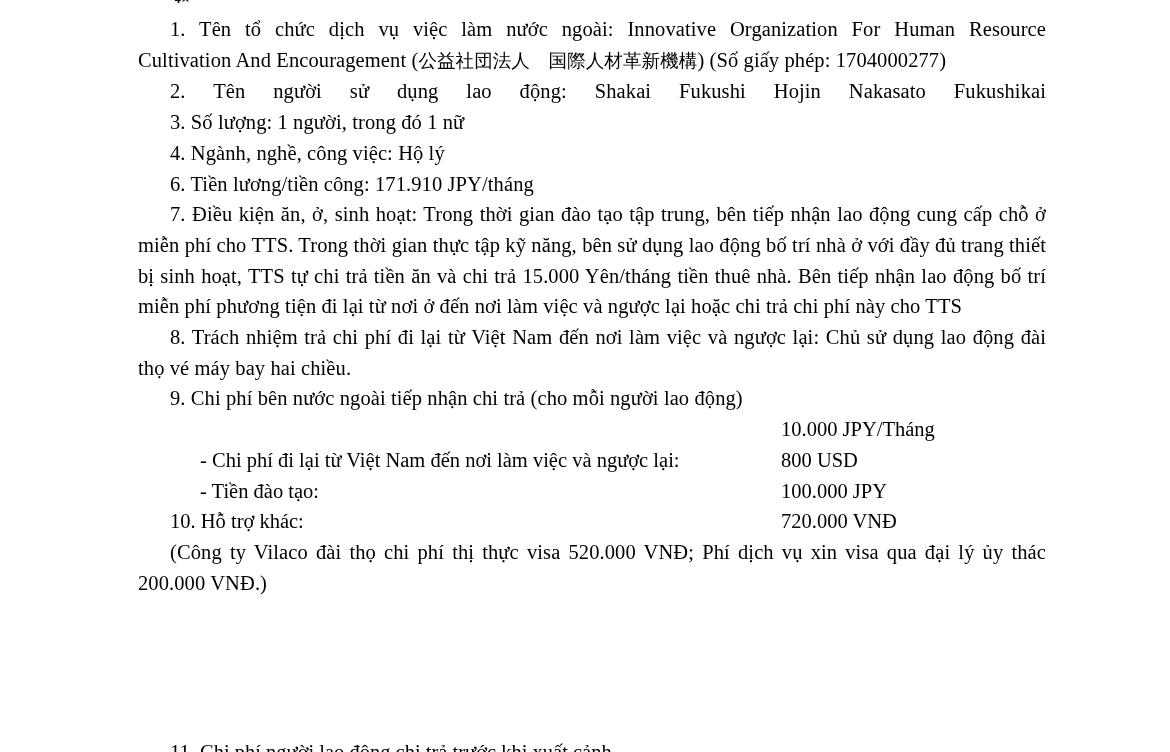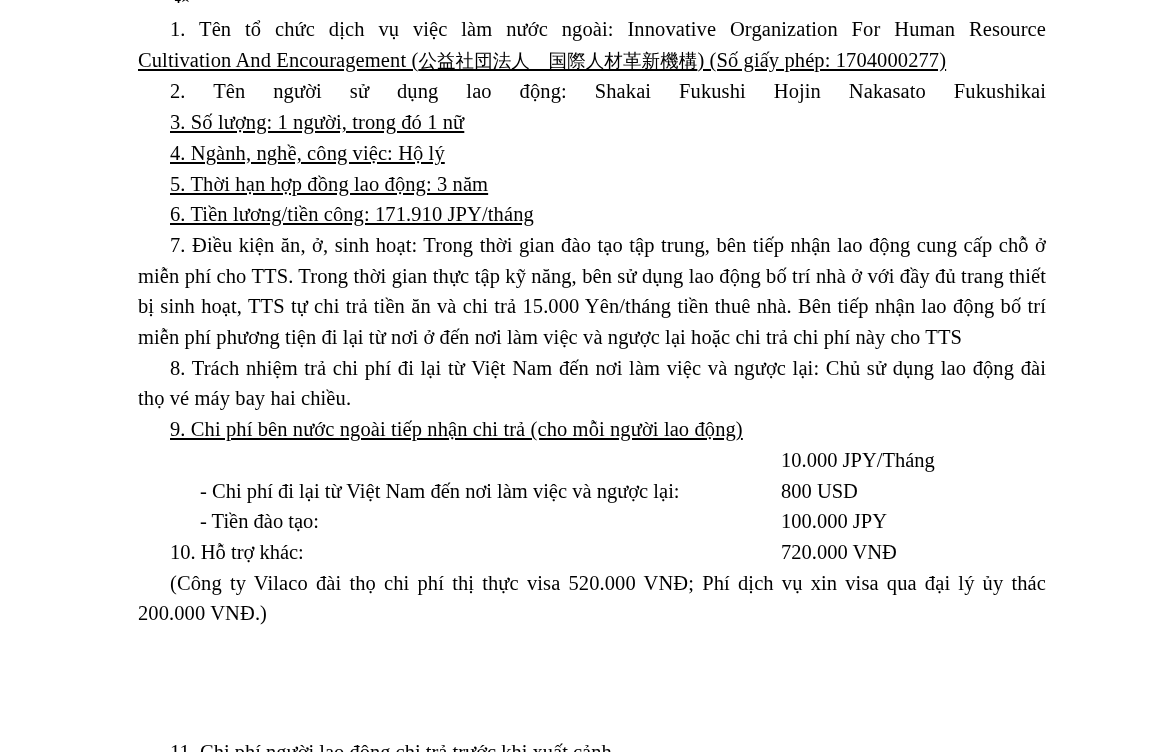--- a/index.html
+++ b/index.html
@@ -46,21 +46,20 @@
 
   
   .para.force-justify {
     text-align: justify;
     text-align-last: justify;
   }
 
   .para.no-justify {
     text-align: left;
     text-align-last: left;
-    text-decoration: underline;
   }
 
   
   .para.tail-left {
     text-align: justify;
     text-align-last: left;
   }
 
   .jp {
     font-family: "DejaVu Sans", "Liberation Sans", sans-serif;
@@ -136,23 +135,20 @@
       <span>2. Tên người sử dụng lao động: Shakai Fukushi Hojin Nakasato Fukushikai</span>
     </div>
 
     <div class="para indent no-justify">
       <span>3. Số lượng: 1 người, trong đó 1 nữ</span>
     </div>
     <div class="para indent no-justify">
       <span>4. Ngành, nghề, công việc: Hộ lý</span>
     </div>
     <div class="para indent no-justify">
-      <span>5. Thời hạn hợp đồng lao động: 3 năm</span>
-    </div>
-    <div class="para indent no-justify">
       <span>6. Tiền lương/tiền công: 171.910 JPY/tháng</span>
     </div>
 
     <div class="para indent tail-left">
       <span>7. Điều kiện ăn, ở, sinh hoạt: Trong thời gian đào tạo tập trung, bên tiếp nhận lao động cung cấp chỗ ở miễn phí cho TTS. Trong thời gian thực tập kỹ năng, bên sử dụng lao động bố trí nhà ở với đầy đủ trang thiết bị sinh hoạt, TTS tự chi trả tiền ăn và chi trả 15.000 Yên/tháng tiền thuê nhà. Bên tiếp nhận lao động bố trí miễn phí phương tiện đi lại từ nơi ở đến nơi làm việc và ngược lại hoặc chi trả chi phí này cho TTS</span>
     </div>
 
     <div class="para indent tail-left">
       <span>8. Trách nhiệm trả chi phí đi lại từ Việt Nam đến nơi làm việc và ngược lại: Chủ sử dụng lao động đài thọ vé máy bay hai chiều.</span>
     </div>

